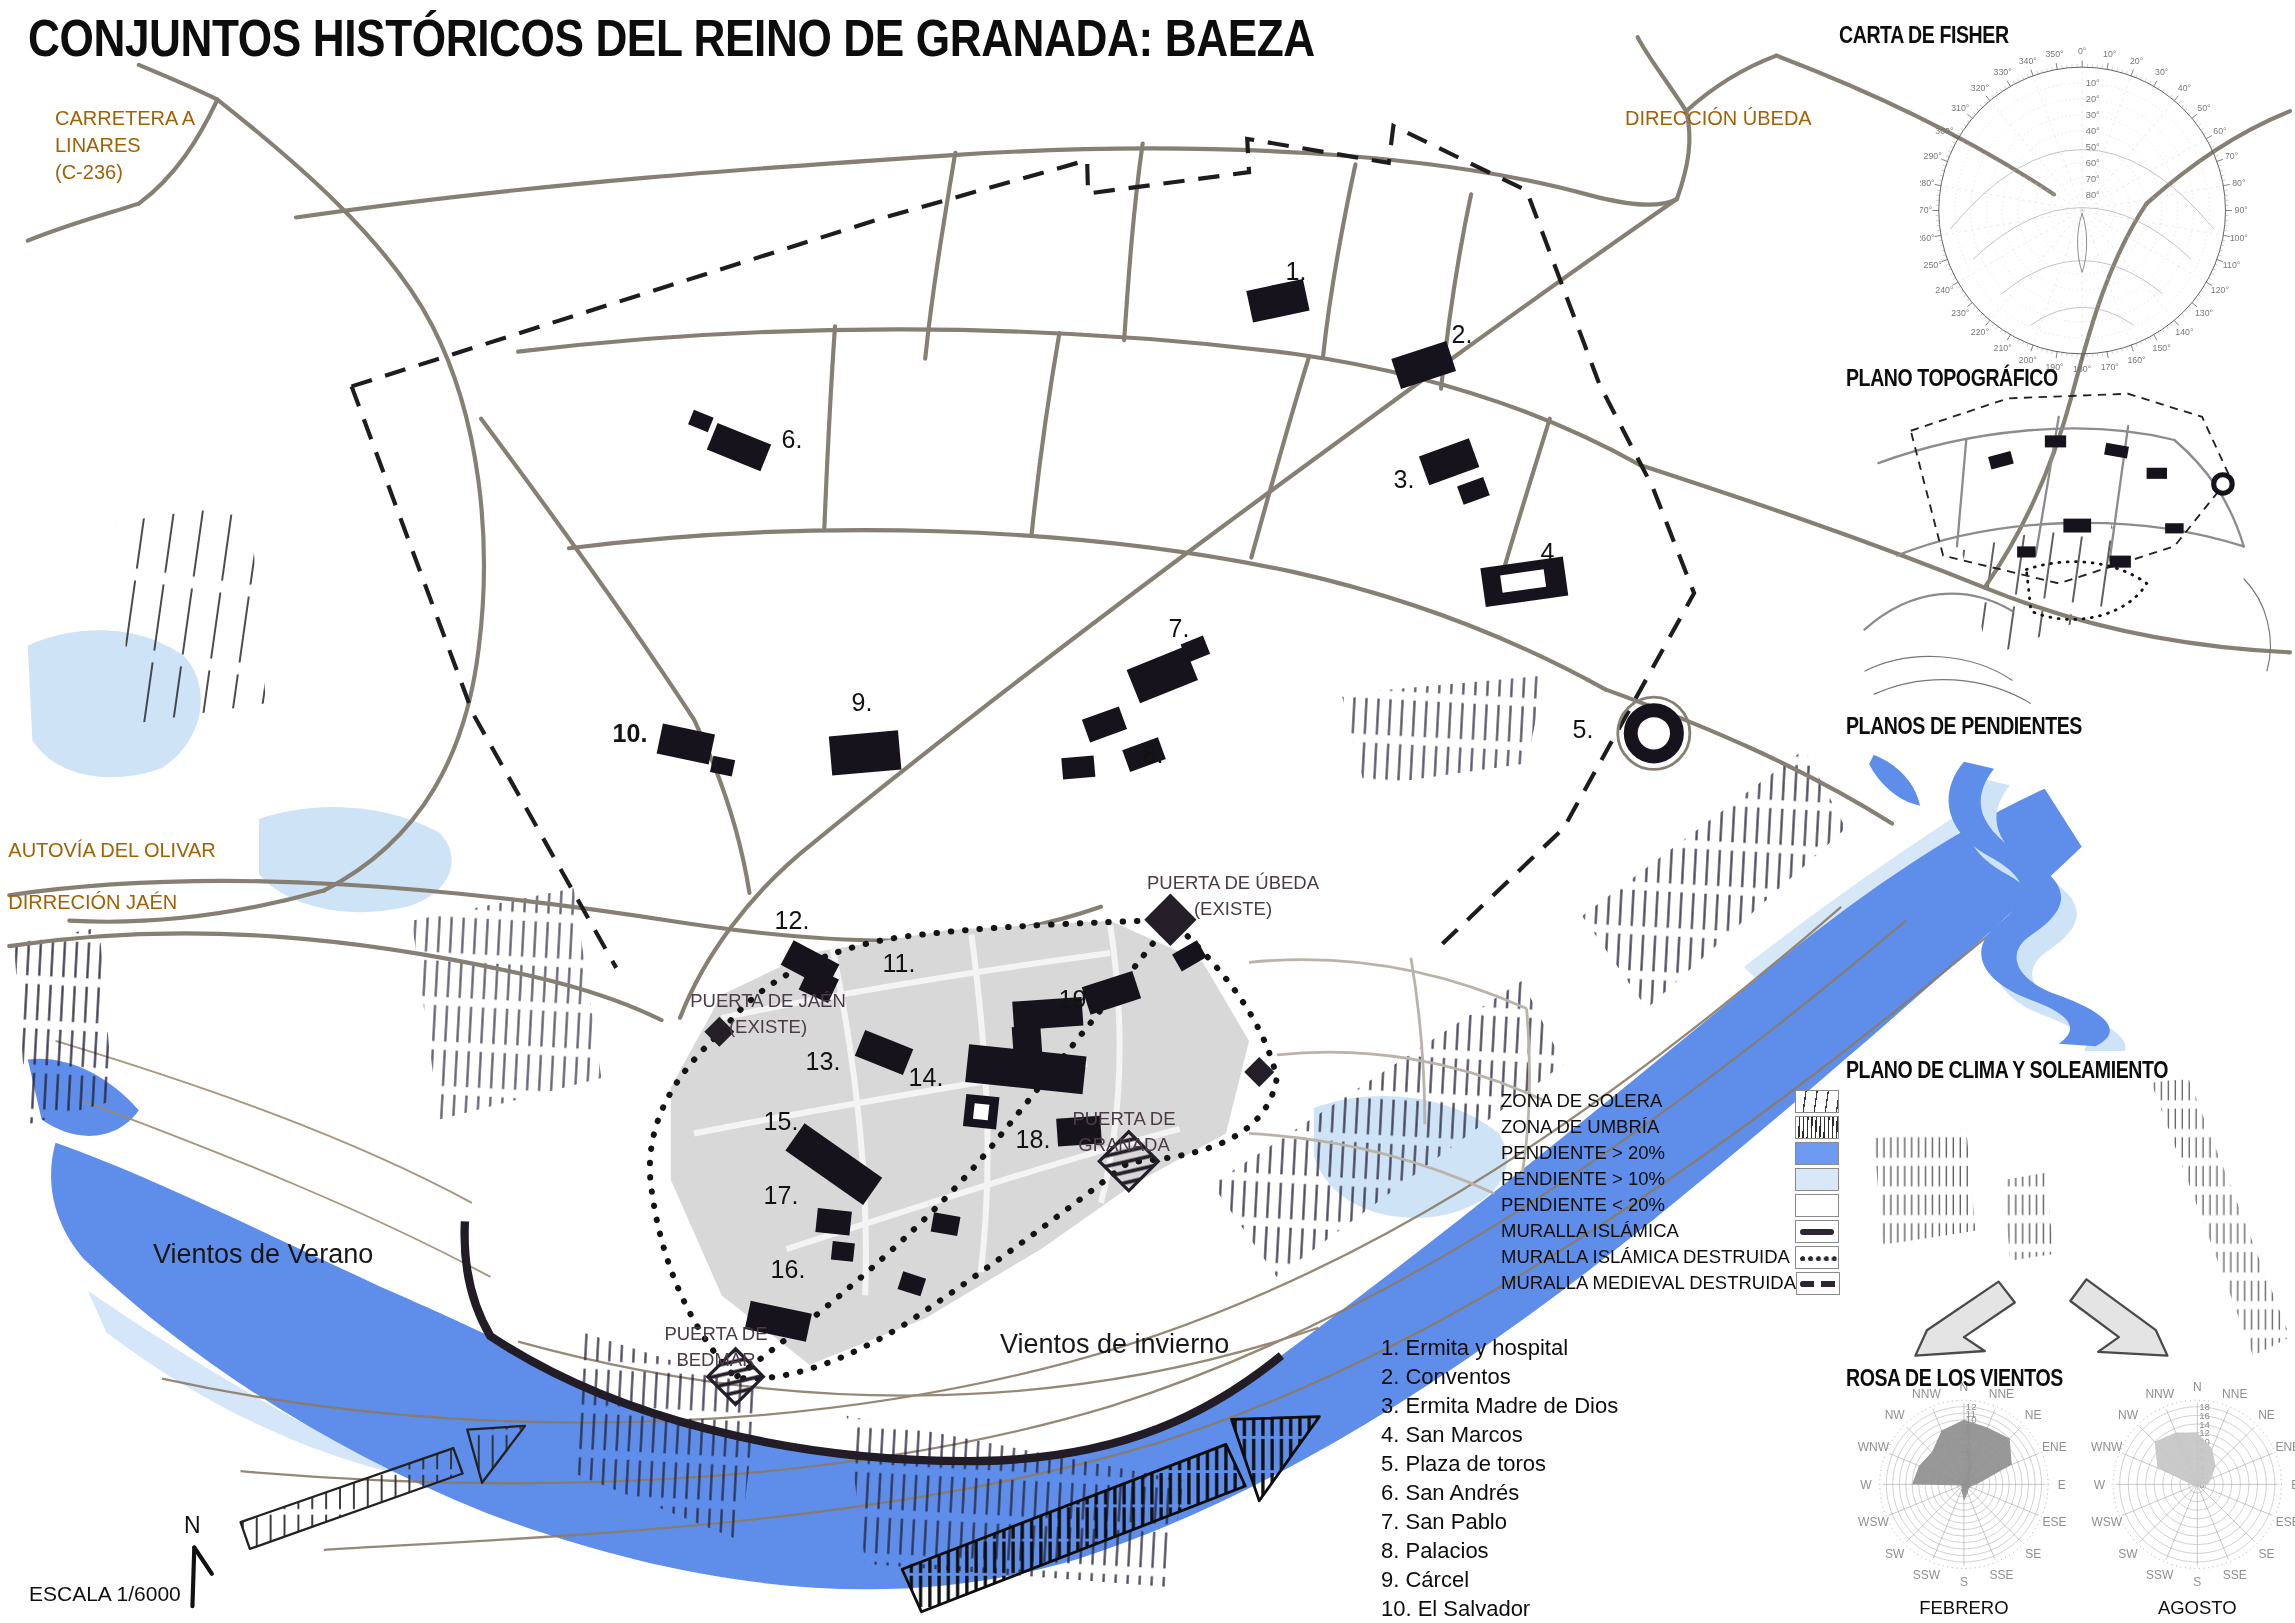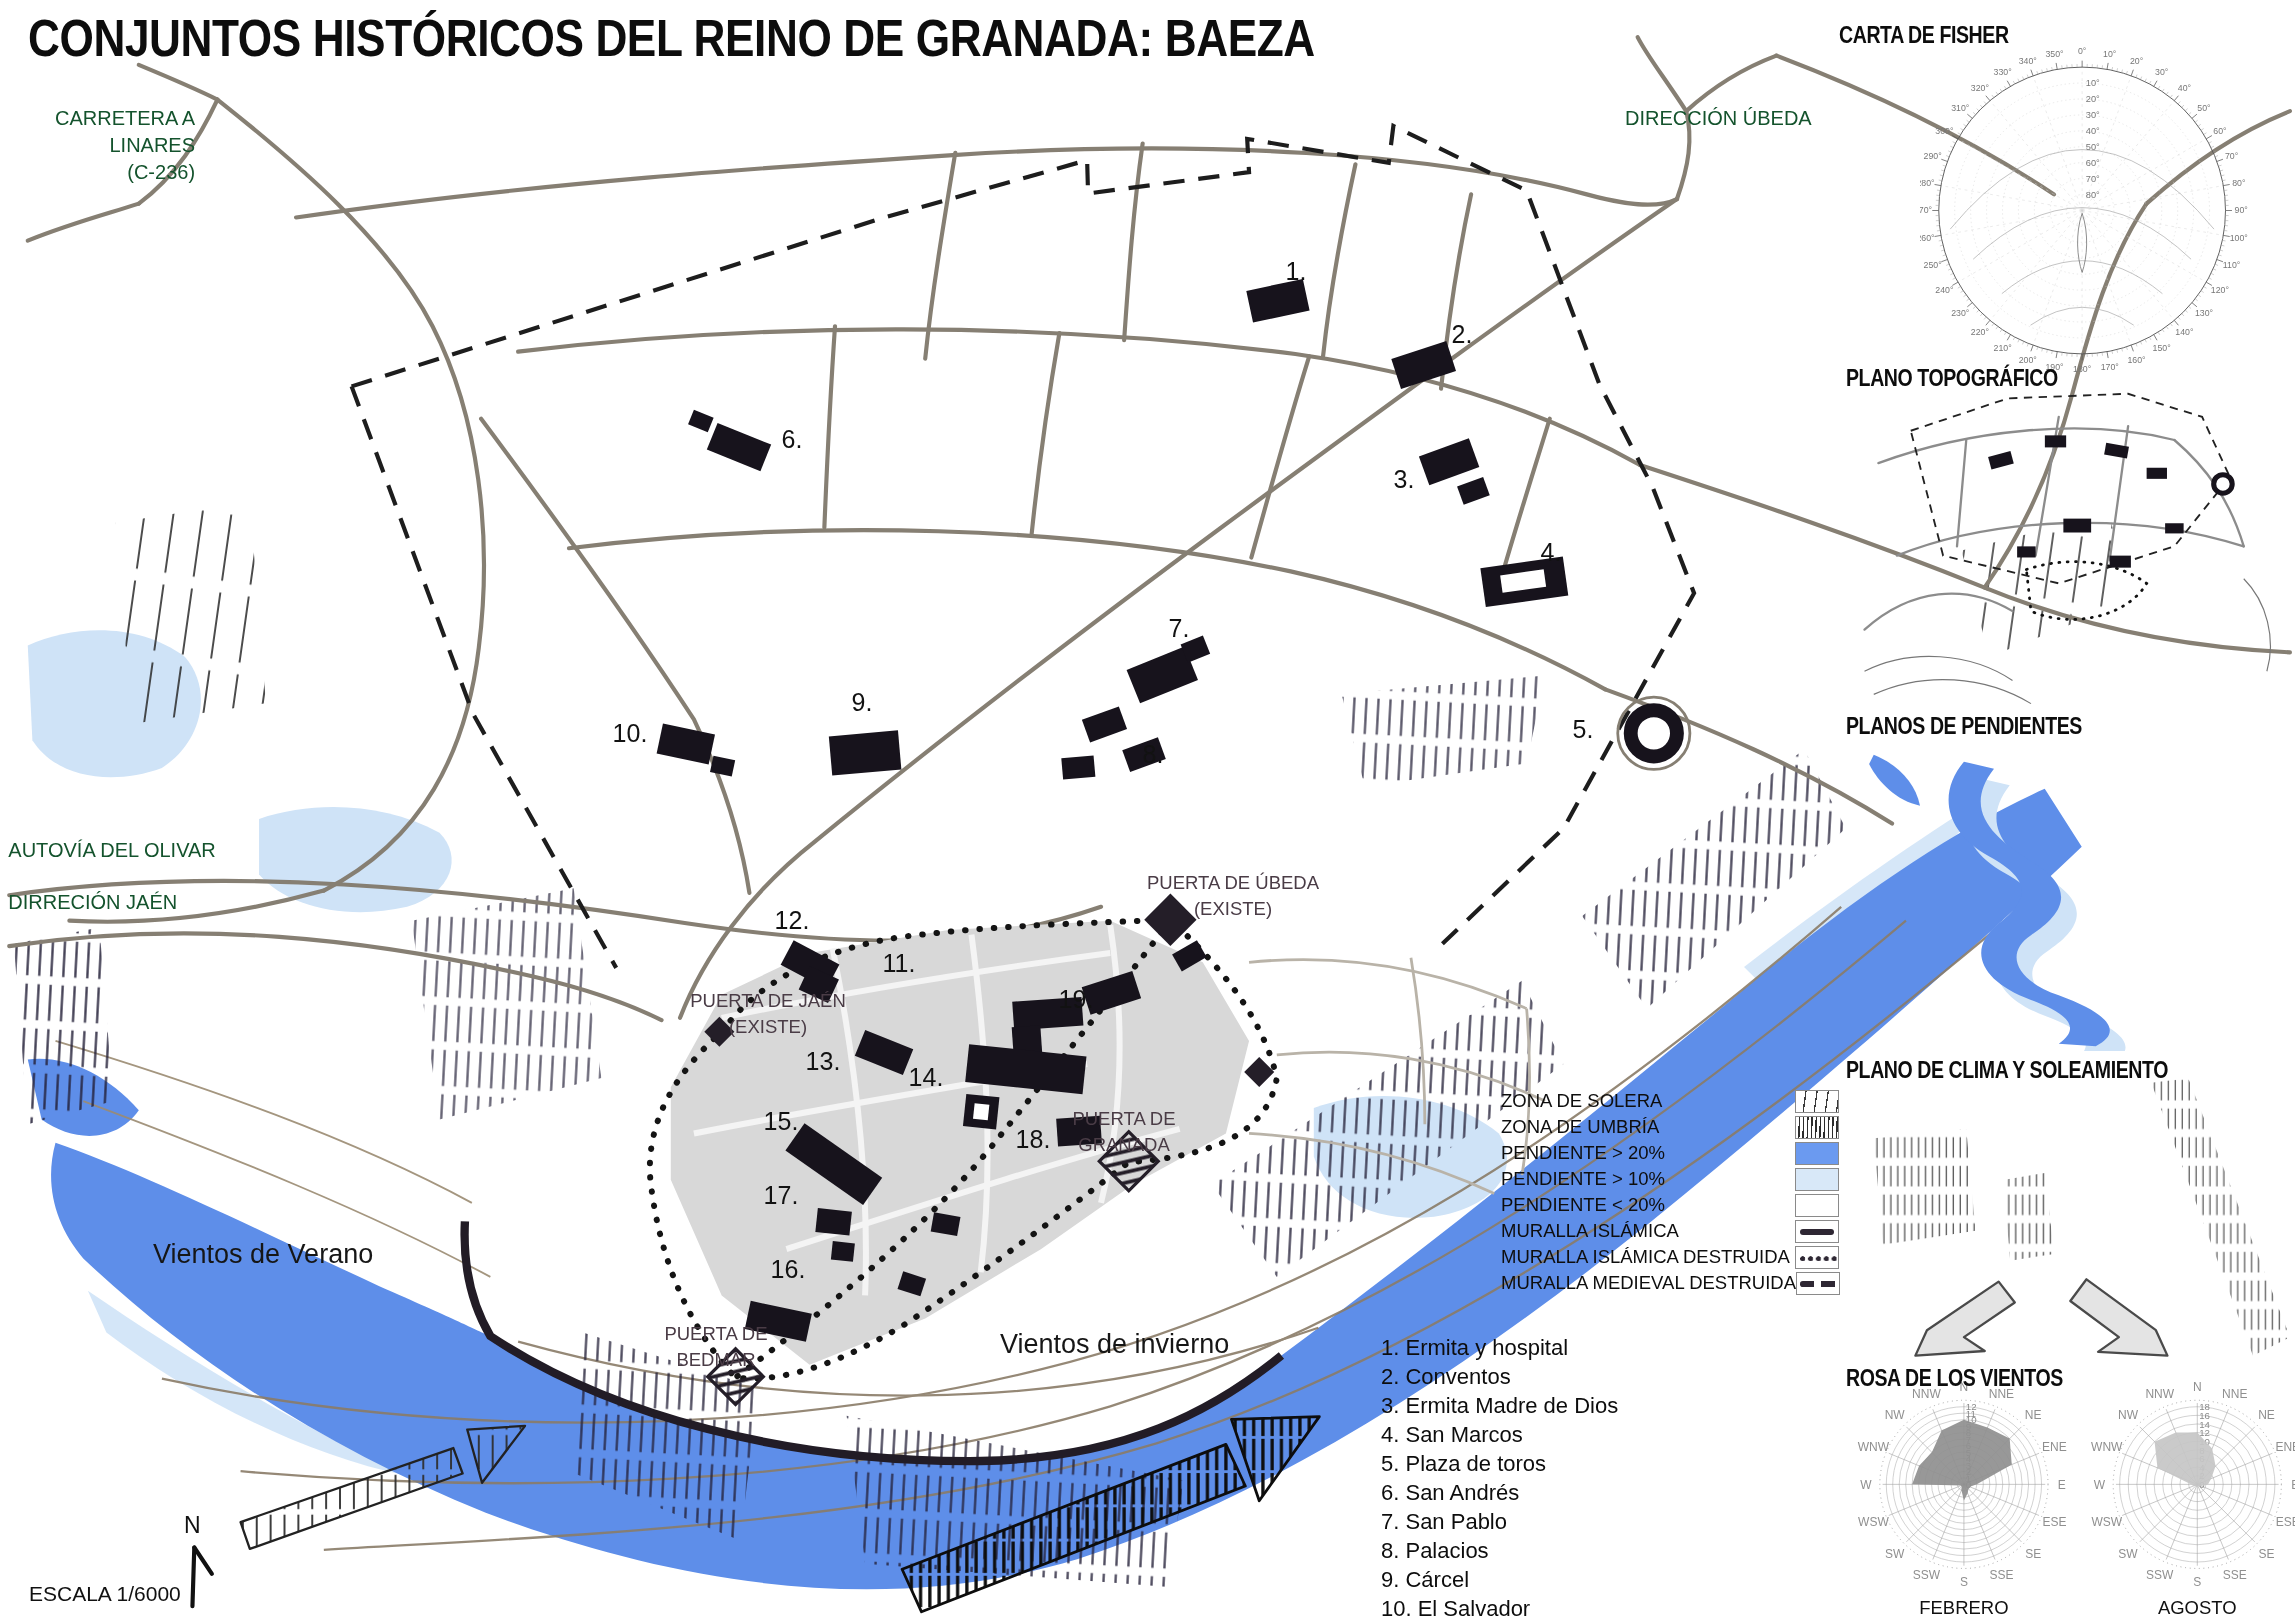--- a/index.html
+++ b/index.html
@@ -3,21 +3,21 @@
 <meta charset="utf-8">
 <style>
   html,body{margin:0;padding:0;background:#ffffff;}
   body{font-family:"Liberation Sans", sans-serif;}
   #page{position:relative;width:2295px;height:1623px;background:#fff;overflow:hidden;}
   svg{position:absolute;left:0;top:0;}
   .abs{position:absolute;}
   .hdr{font-weight:700;color:#0d0d0d;white-space:nowrap;transform:scaleX(.85);transform-origin:left top;letter-spacing:-0.5px;}
   #title{left:28px;top:8.3px;font-size:52px;}
   .panel-hdr{font-size:23px;}
-  .roadlbl{font-size:20px;color:#14532d;line-height:27px;white-space:nowrap;text-align:right;}
+  .roadlbl{font-size:20px;color:#a16207;line-height:27px;white-space:nowrap;}
   .windlbl{font-size:27px;color:#161616;white-space:nowrap;}
   .gate{transform:translate(-50%,0);text-align:center;font-size:18.5px;line-height:26px;color:#4a3c46;white-space:nowrap;}
   .mapnum{transform:translate(-50%,-50%);font-size:25px;color:#121212;white-space:nowrap;}
   #legend{left:1501px;top:1088px;width:338px;}
   .leg-row{display:flex;align-items:center;height:26px;}
   .leg-label{flex:1;font-size:18.5px;color:#0e0e0e;white-space:nowrap;}
   .leg-swatch{width:44px;height:23px;border:1.4px solid #8a8a8a;box-sizing:border-box;position:relative;overflow:hidden;background:#fff;flex:none;}
   .sw-blue{background:#6b9af0;}
   .sw-lightblue{background:#d8e8f8;}
   .sw-white{background:#ffffff;}
@@ -693,21 +693,21 @@
   <div id="markers-layer">
       <div class="abs mapnum" style="left: 1296px; top: 271px;">1.</div>
       <div class="abs mapnum" style="left: 1462px; top: 334px;">2.</div>
       <div class="abs mapnum" style="left: 1404px; top: 479px;">3.</div>
       <div class="abs mapnum" style="left: 1551px; top: 552px;">4.</div>
       <div class="abs mapnum" style="left: 1583px; top: 729px;">5.</div>
       <div class="abs mapnum" style="left: 792px; top: 439px;">6.</div>
       <div class="abs mapnum" style="left: 1179px; top: 628px;">7.</div>
       <div class="abs mapnum" style="left: 1153px; top: 754px;">8.</div>
       <div class="abs mapnum" style="left: 862px; top: 702px;">9.</div>
-      <div class="abs mapnum" style="left: 630px; top: 733px;">10.</div>
+      <div class="abs mapnum" style="left: 630px; top: 733px; font-weight: bold;">10.</div>
       <div class="abs mapnum" style="left: 899px; top: 963px;">11.</div>
       <div class="abs mapnum" style="left: 792px; top: 920px;">12.</div>
       <div class="abs mapnum" style="left: 823px; top: 1033px; margin-top: 28px;">13.</div>
       <div class="abs mapnum" style="left: 926px; top: 1077px;">14.</div>
       <div class="abs mapnum" style="left: 781px; top: 1121px;">15.</div>
       <div class="abs mapnum" style="left: 788px; top: 1269px;">16.</div>
       <div class="abs mapnum" style="left: 781px; top: 1195px;">17.</div>
       <div class="abs mapnum" style="left: 1033px; top: 1139px;">18.</div>
       <div class="abs mapnum" style="left: 1036px; top: 999px; margin-left: 40px;">19.</div>
     </div>

